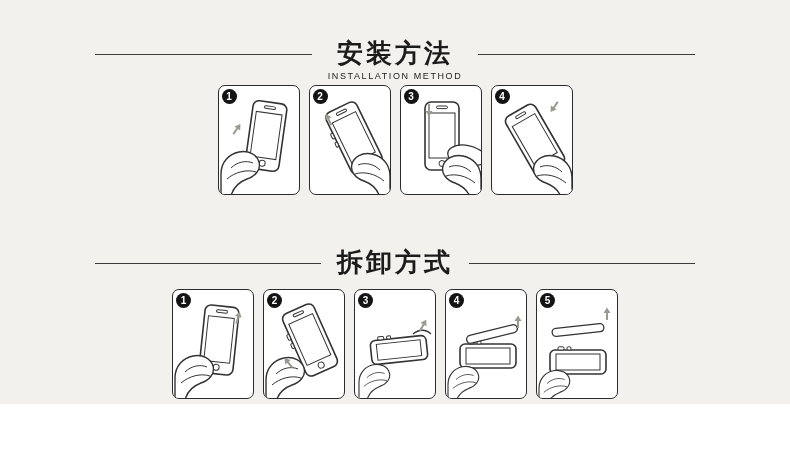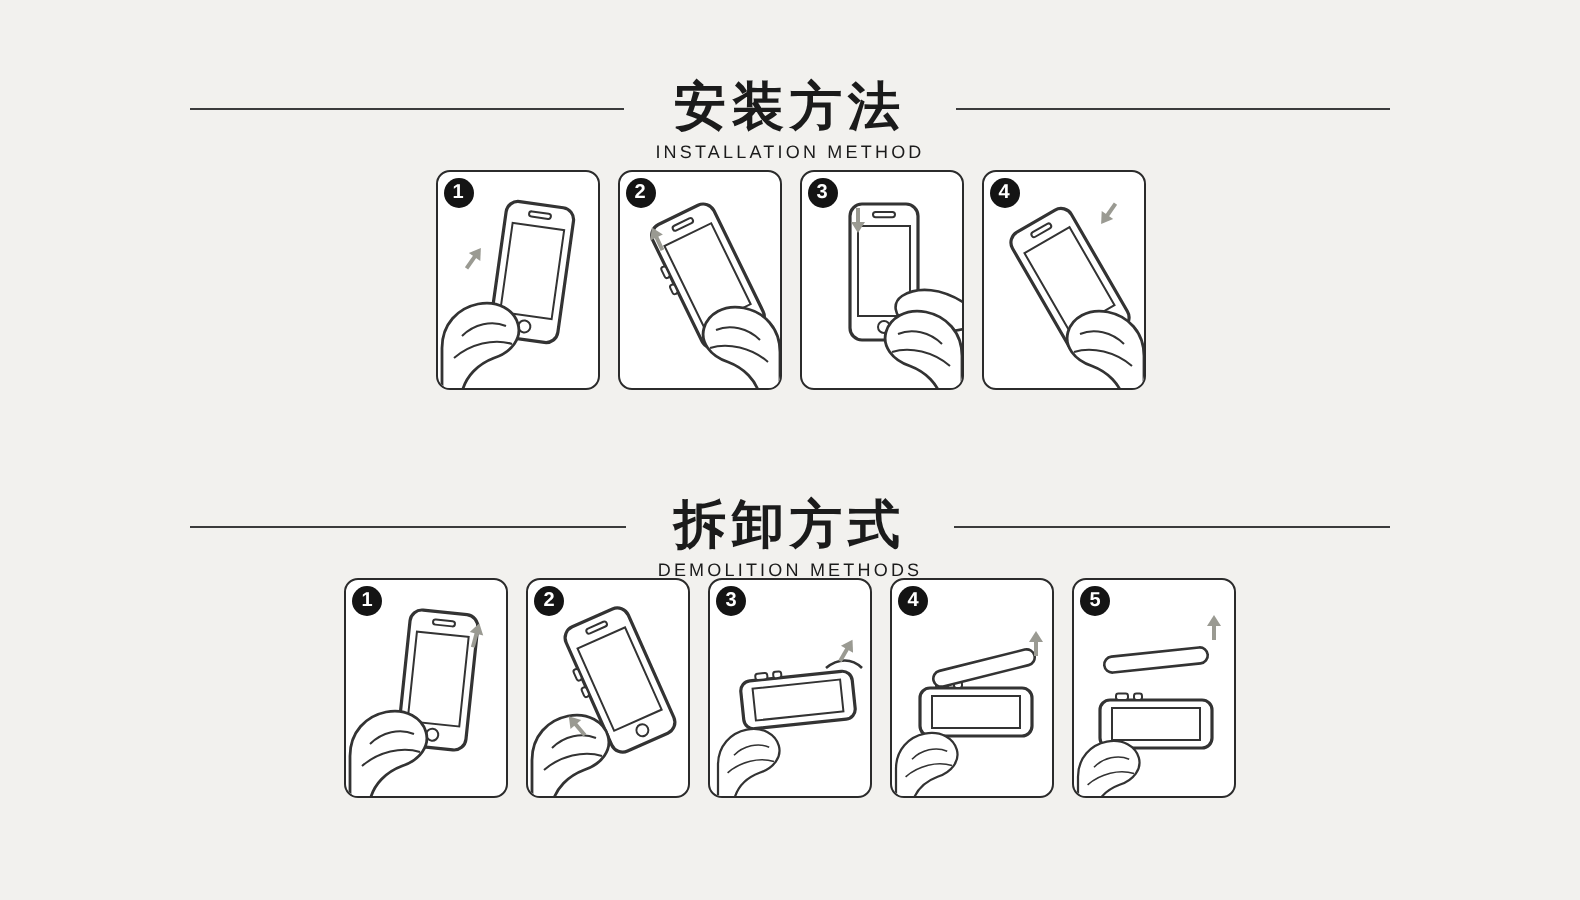--- a/index.html
+++ b/index.html
@@ -1,18 +1,18 @@
 <!DOCTYPE html>
 <html style="--bg: #f2f1ee; --rule: #3c3c3c; --ink: #1b1b1b; --panel-border: #2b2b2b; --badge-bg: #141414; --badge-fg: #ffffff; --arrow: #9a9a92;"><head>
 <meta charset="utf-8">
 <style>
   html,body{margin:0;padding:0;}
   .page{
     position:relative;
-    width:790px;height:450px;
+    width:790px;height:404px;
     background:var(--bg,#f2f1ee);
     font-family:"Liberation Sans", sans-serif;
     overflow:hidden;
   }
   .section-header{position:absolute;left:0;right:0;text-align:center;height:48px;}
   .section-header .rule{
     position:absolute;left:95px;right:95px;top:18px;height:1px;
     background:var(--rule,#3c3c3c);
   }
   .title-wrap{
@@ -144,21 +144,20 @@
         <use href="#arrow" color="#9a9a92" transform="translate(60 24) rotate(215)"></use>
       </svg>
     </div>
 
   </div>
 
   <div class="section-header" id="header-removal">
     <div class="rule"></div>
     <div class="title-wrap">
       <div class="title-cn">拆卸方式</div>
-      <div class="title-en">DEMOLITION METHODS</div>
     </div>
   </div>
 
   <div class="step-row" id="row-removal">
 
     <div class="panel">
       <span class="badge">1</span>
       <svg width="82" height="110" viewBox="0 0 82 110">
         <use href="#phone-p" transform="translate(46 50) rotate(6)"></use>
         <use href="#hand" transform="translate(2 70)"></use>

